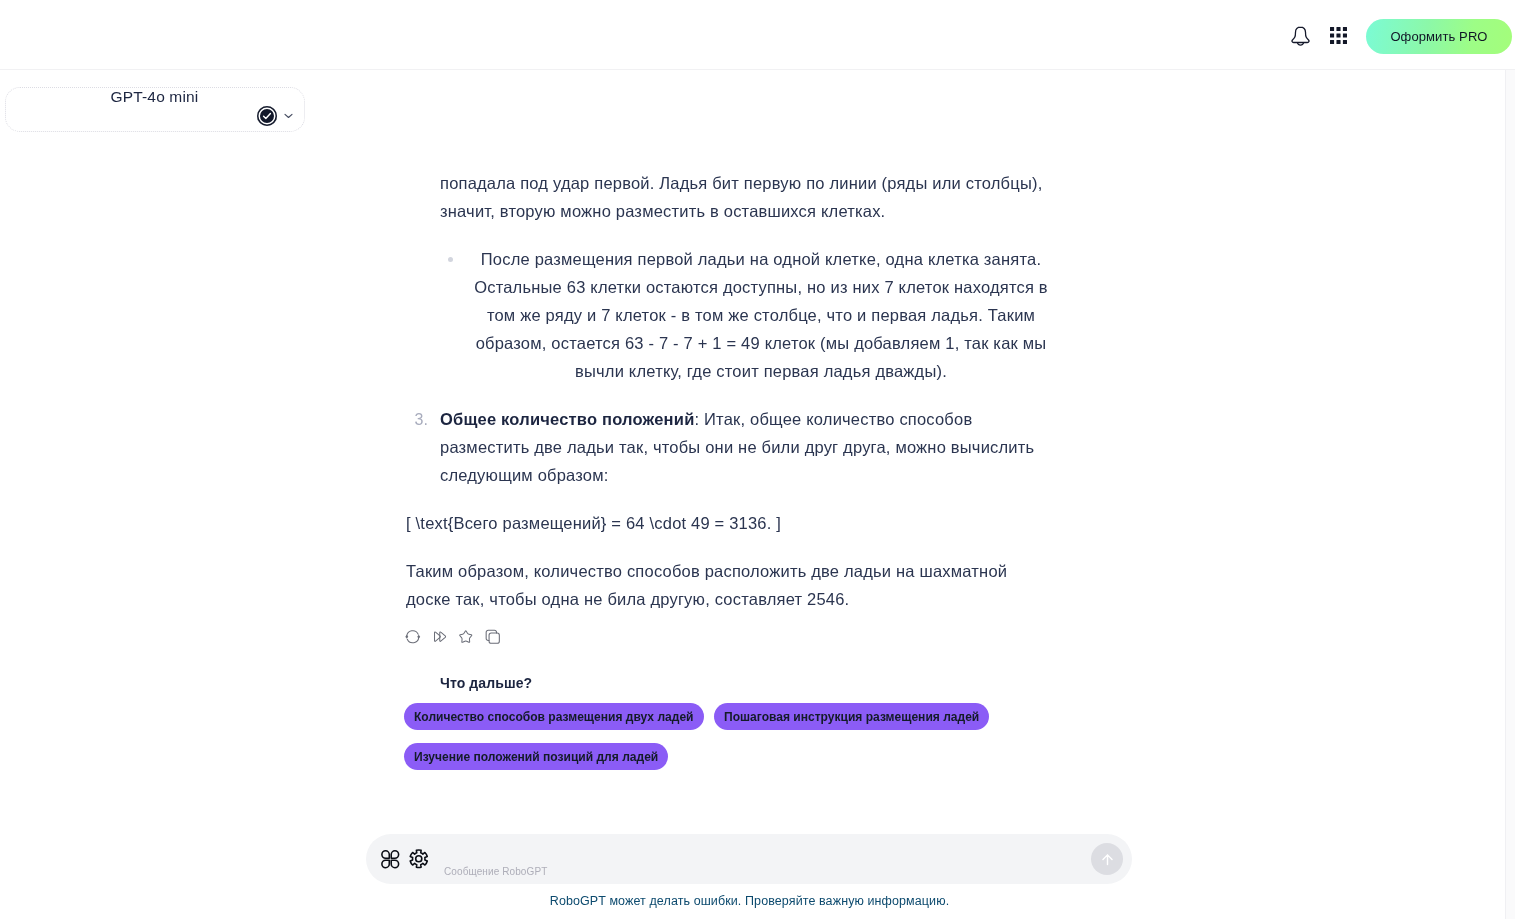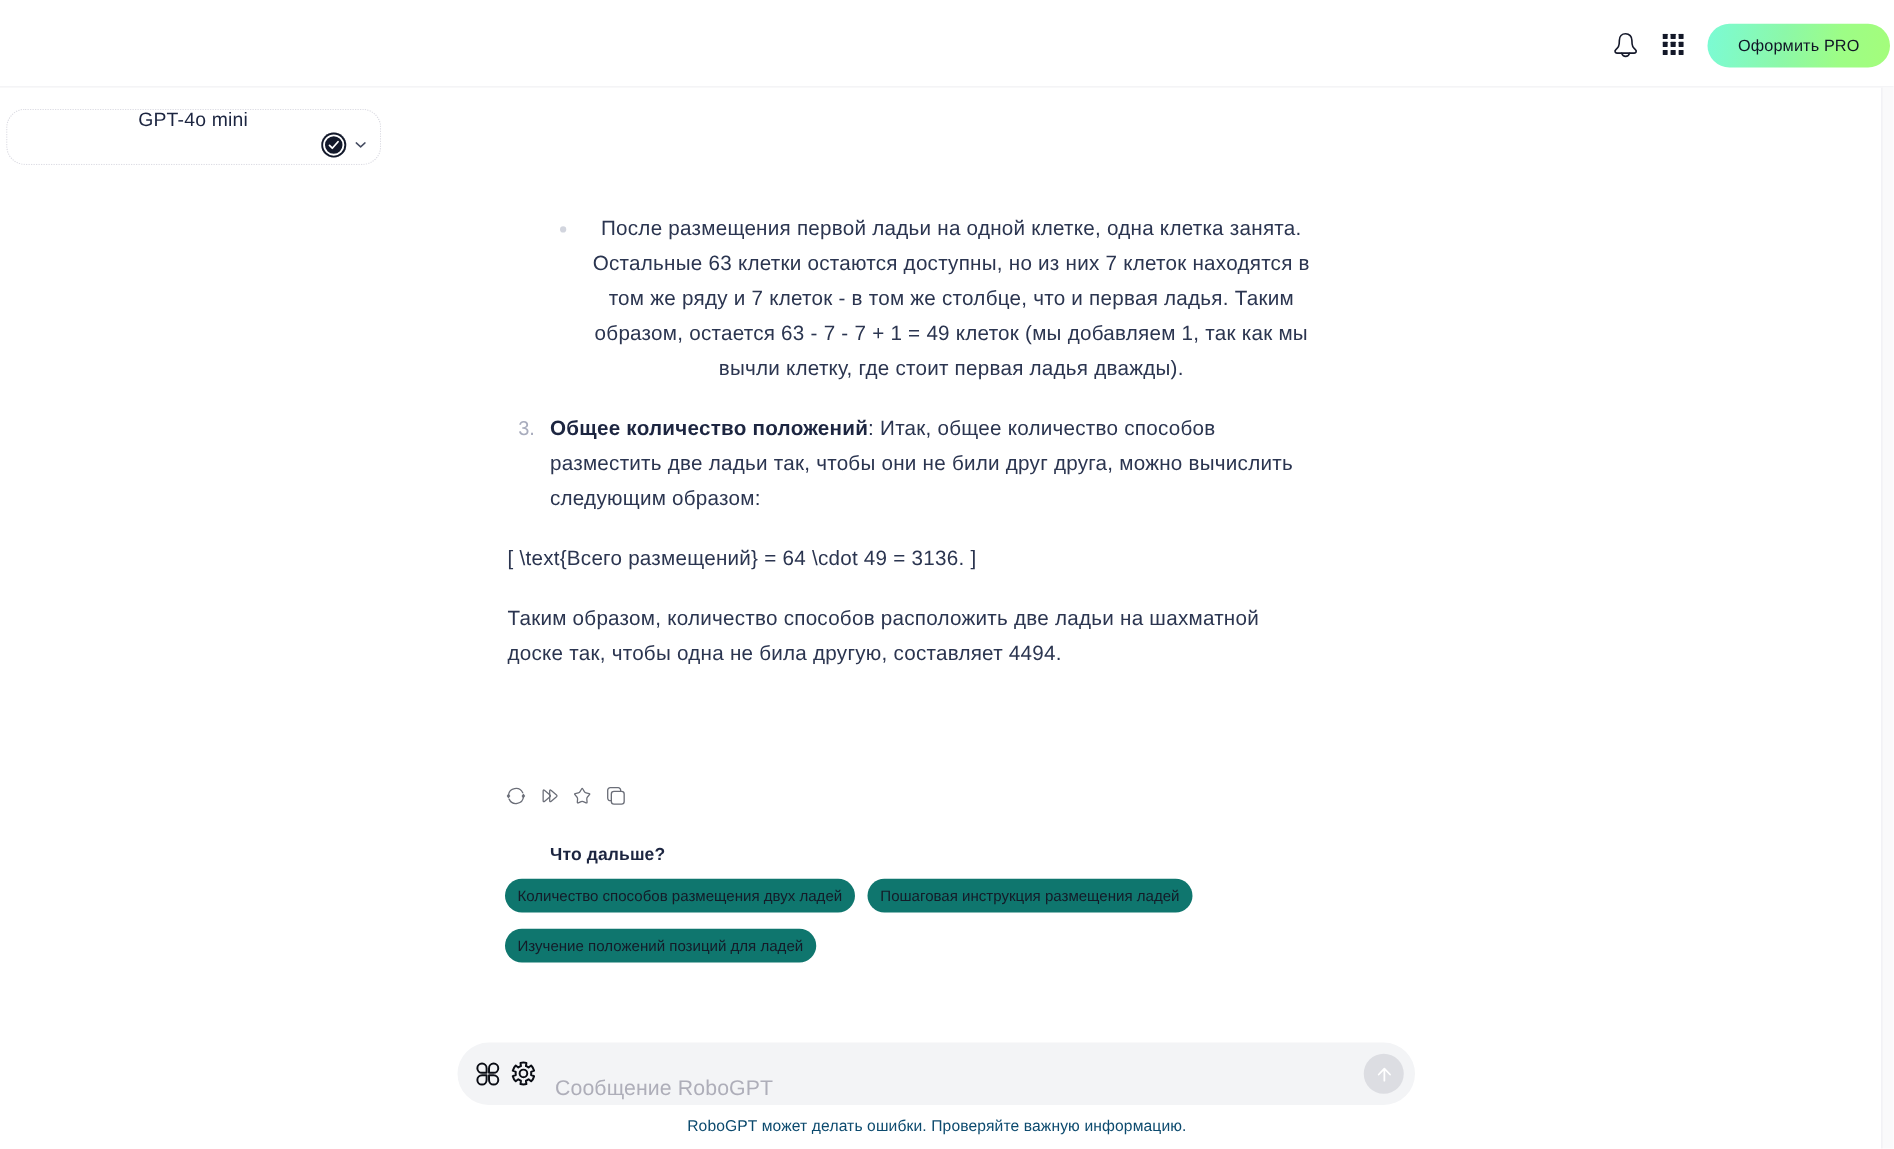--- a/index.html
+++ b/index.html
@@ -76,36 +76,36 @@
   }
   .msg b { font-weight: 700; color:#1c2540; }
   .latex { margin: 0 0 20px 0; }
 
   .actions { position:absolute; left:405px; top:559px; display:flex; gap:11px; align-items:center; }
   .act { width:15.5px;height:15px; display:flex;align-items:center;justify-content:center; cursor:pointer; }
 
   .next-title { position:absolute; left:406px; top:604px; font-size:14px; font-weight:700; color:#1c2540; letter-spacing:.1px; line-height:18px;margin-left:34px;}
   .chips { position:absolute; left:404px; top:633px; width:640px; display:flex; flex-wrap:wrap; gap:13px 10.5px; }
   .chip {
-    background:#0f766e; color:#141b28; border-radius:13.5px;
+    background:#8b5cf6; color:#141b28; border-radius:13.5px;
     height:27px; padding:0 10px; display:flex; align-items:center;
-    font-size:12.05px; font-weight:400; cursor:pointer; white-space:nowrap;
+    font-size:12.05px; font-weight:700; cursor:pointer; white-space:nowrap;
     letter-spacing:0;
   }
 
   .scrollbar { position:absolute; right:0; top:70px; width:10px; height:849px; background:#fafafb; border-left:1px solid #f0f0f3;}
 
   
   .composer {
     position: absolute; left: 366px; top: 834px; width: 766px; height: 50px;
     background: #f3f4f6; border-radius: 25px;
     display: flex; align-items: center; padding: 0 9px 0 14px;
   }
   .comp-icon { width:20px;height:20px; display:flex;align-items:center;justify-content:center; cursor:pointer; }
-  .composer .ph { font-size: 17px; color: #aeaeb9; margin-left: 13px; letter-spacing:.1px;margin-top:24px; }
+  .composer .ph { font-size: 10px; color: #aeaeb9; margin-left: 13px; letter-spacing:.1px;margin-top:24px; }
   .send-btn {
     margin-left: auto; width: 32px; height: 32px; border-radius: 50%;
     background: #dcdde2; display: flex; align-items: center; justify-content: center; cursor:pointer;
   }
   .footnote {
     position:absolute; left:0; top:894px; width:1499px; text-align:center;
     font-size: 12.5px; color: #0c4a6e; letter-spacing:.1px;
   }
 </style>
 </head>
@@ -151,31 +151,32 @@
       <svg width="9" height="6" viewBox="0 0 9 6" fill="none">
         <path d="M1 1.3 L4.5 4.5 L8 1.3" stroke="#454c61" stroke-width="1.15" stroke-linecap="round" stroke-linejoin="round"></path>
       </svg>
     </span>
   </div>
 
   <div class="content">
     <div class="msg">
       <ol>
         <li class="cont">
+          <p>попадала под удар первой. Ладья бит первую по линии (ряды или столбцы), значит, вторую можно разместить в оставшихся клетках.</p>
           <ul>
             <li>После размещения первой ладьи на одной клетке, одна клетка занята. Остальные 63 клетки остаются доступны, но из них 7 клеток находятся в том же ряду и 7 клеток - в том же столбце, что и первая ладья. Таким образом, остается 63 - 7 - 7 + 1 = 49 клеток (мы добавляем 1, так как мы вычли клетку, где стоит первая ладья дважды).</li>
           </ul>
         </li>
         <li class="numbered">
             <span class="li-marker">3.</span>
             <p><b>Общее количество положений</b><span>: Итак, общее количество способов разместить две ладьи так, чтобы они не били друг друга, можно вычислить следующим образом:</span></p>
           </li>
       </ol>
       <p class="latex">[ \text{Всего размещений} = 64 \cdot 49 = 3136. ]</p>
-      <p>Таким образом, количество способов расположить две ладьи на шахматной доске так, чтобы одна не била другую, составляет 4494.</p>
+      <p>Таким образом, количество способов расположить две ладьи на шахматной доске так, чтобы одна не била другую, составляет 2546.</p>
     </div>
 
     <div class="actions">
       <div class="act">
         <svg width="15.5" height="15.5" viewBox="0 0 16 16" fill="none">
           <path d="M1.80 7.60A6.2 6.2 0 0 1 13.62 5.38" stroke="#6b6e78" stroke-width="1.05" stroke-linecap="round"></path>
           <path d="M14.20 8.40A6.2 6.2 0 0 1 2.38 10.62" stroke="#6b6e78" stroke-width="1.05" stroke-linecap="round"></path>
           <path d="M1.85 5.95 3.35 8 1.85 10.05 .35 8Z" fill="#6b6e78"></path>
           <path d="M14.15 5.95 15.65 8l-1.5 2.05L12.65 8Z" fill="#6b6e78"></path>
         </svg>

